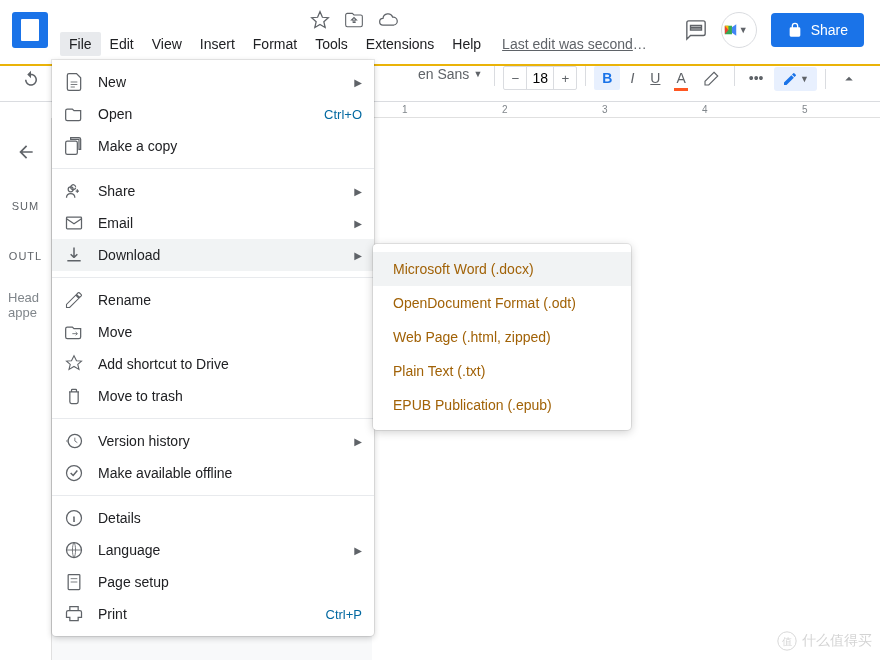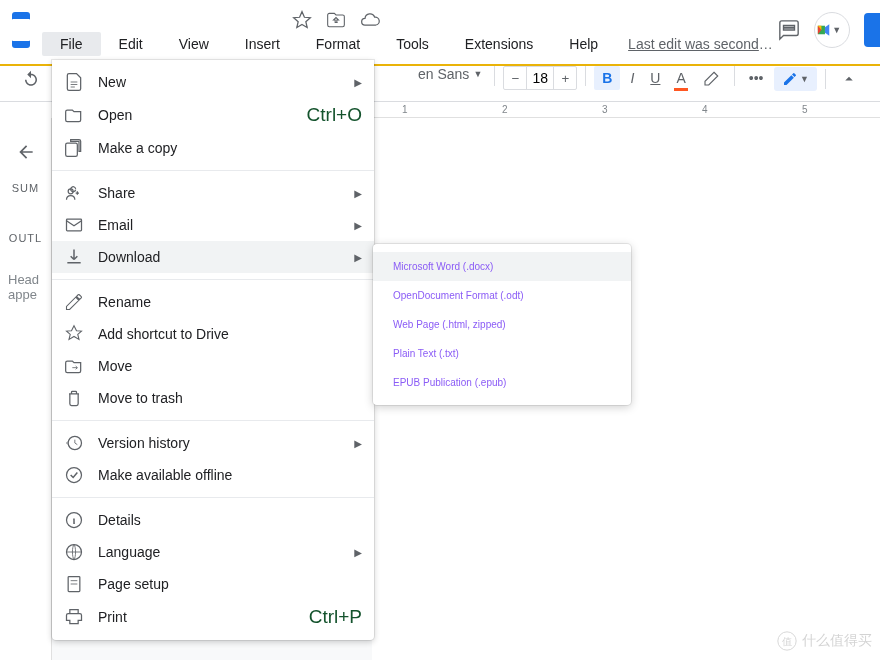--- a/index.html
+++ b/index.html
@@ -4,21 +4,21 @@
 <style>
 *{box-sizing:border-box;margin:0;padding:0;font-family:Arial,sans-serif}
 body{width:880px;height:660px;overflow:hidden;background:#fff;position:relative;color:#3c4043;font-size:14px}
 .titlebar{height:64px;display:flex;align-items:flex-start;padding:8px 16px 0 12px}
 .docs-ico{width:36px;height:36px;background:#1a73e8;border-radius:3px;margin-top:4px;display:flex;align-items:center;justify-content:center}
 .docs-ico::before{content:"";width:18px;height:22px;background:#fff;border-radius:1px}
 .title-mid{flex:1;padding-left:12px}
 .title-icons{margin-left:250px;margin-top:2px;display:flex;gap:14px;color:#5f6368}
 .title-icons svg{width:20px;height:20px}
 .menubar{display:flex;gap:0;margin-top:2px;font-size:14px;color:#202124;align-items:center}
-.menubar .mi{padding:4px 18px;cursor:pointer;border-radius:2px}
+.menubar .mi{padding:4px 9px;cursor:pointer;border-radius:2px}
 .menubar .mi.active{background:#e8eaed}
 .last-edit{margin-left:12px;color:#5f6368;text-decoration:underline;font-size:14px;white-space:nowrap;overflow:hidden;text-overflow:ellipsis;max-width:150px;cursor:pointer}
 .titlebar-right{display:flex;align-items:center;gap:14px;margin-top:4px}
 .comment-ico{color:#5f6368}
 .meet{width:36px;height:36px;border-radius:50%;border:1px solid #dadce0;display:flex;align-items:center;justify-content:center;padding-right:8px}
 .share-btn{background:#1a73e8;color:#fff;border:none;border-radius:4px;padding:9px 16px;font-size:14px;font-weight:500;display:flex;align-items:center;gap:8px;cursor:pointer}
 .toolbar{height:38px;border-top:2px solid #eab308;border-bottom:1px solid #dadce0;display:flex;align-items:flex-start;padding:0 16px;gap:4px;color:#5f6368}
 .tool{padding:4px 6px;display:flex;align-items:center;cursor:pointer}
 .sep{width:1px;height:20px;background:#dadce0;margin:0 4px}
 .font-sel{padding:0 4px;min-width:70px;display:flex;align-items:center;gap:4px;cursor:pointer}
@@ -28,33 +28,33 @@
 .bold{color:#1a73e8;font-weight:bold;background:#e8f0fe;border-radius:2px;padding:4px 8px}
 .text-color{position:relative}
 .text-color::after{content:"";position:absolute;bottom:-1px;left:4px;right:4px;height:3px;background:#ff5722}
 .toolbar-right{margin-left:auto;display:flex;align-items:center;gap:4px}
 .pencil{background:#e8f0fe;color:#1a73e8;padding:4px 8px;border-radius:3px;display:flex;align-items:center;gap:2px}
 .ruler{height:16px;background:#fff;border-bottom:1px solid #e0e0e0;position:relative;font-size:10px;color:#80868b;margin-left:372px}
 .ruler .tick{position:absolute;top:2px}
 .content{display:flex;height:calc(100% - 118px);background:#f8f9fa}
 .sidebar{width:52px;background:#fff;border-right:1px solid #e0e0e0;padding:16px 0;display:flex;flex-direction:column;align-items:center;gap:8px;color:#5f6368}
 .back-arr{width:36px;height:36px;border-radius:50%;display:flex;align-items:center;justify-content:center;cursor:pointer}
-.outline{font-size:11px;letter-spacing:1px;color:#5f6368;margin-top:4px;writing-mode:horizontal-tb;font-weight:500}
+.outline{font-size:11px;letter-spacing:1px;color:#5f6368;margin-top:22px;writing-mode:horizontal-tb;font-weight:500}
 .outline-body{font-size:13px;color:#80868b;padding:0 8px;margin-top:20px}
 .page{flex:1;background:#fff;margin-left:320px}
 .dropdown{position:absolute;left:52px;top:60px;width:322px;background:#fff;box-shadow:0 2px 6px rgba(0,0,0,0.2),0 0 0 1px rgba(0,0,0,0.08);border-radius:0 0 4px 4px;padding:6px 0;z-index:100}
 .dd-item{display:flex;align-items:center;padding:6px 12px;cursor:pointer;color:#202124;font-size:14px;min-height:32px}
 .dd-item:hover,.dd-item.hov{background:#f1f3f4}
 .dd-item .ico{width:20px;height:20px;margin-right:14px;color:#5f6368;display:flex;align-items:center;justify-content:center}
 .dd-item .lbl{flex:1}
 .dd-item .arrow{color:#5f6368;font-size:10px}
-.dd-item .shortcut{color:#14532d;font-size:19px}
+.dd-item .shortcut{color:#0369a1;font-size:13px}
 .dd-sep{height:1px;background:#e8eaed;margin:6px 0}
 .submenu{position:absolute;left:373px;top:244px;width:258px;background:#fff;box-shadow:0 2px 10px rgba(0,0,0,0.2),0 0 0 1px rgba(0,0,0,0.08);border-radius:4px;padding:8px 0;z-index:101}
-.sub-item{padding:9px 20px;cursor:pointer;color:#8b5cf6;font-size:10px}
+.sub-item{padding:9px 20px;cursor:pointer;color:#a16207;font-size:14px}
 .sub-item:hover,.sub-item.hov{background:#f1f3f4}
 .watermark{position:absolute;right:8px;bottom:8px;opacity:0.25;font-size:14px;color:#555;display:flex;align-items:center;gap:4px}
 svg{fill:currentColor}
 .chev{font-size:9px;color:#5f6368}
 </style>
 </head>
 <body>
 
 <div class="titlebar">
   <div class="docs-ico"></div>
@@ -243,33 +243,33 @@
       <span class="ico">
         <svg width="20" height="20" viewBox="0 0 24 24">
           <path d="M3 17.25V21h3.75L17.8 9.94l-3.75-3.75L3 17.25zM20.7 7a1 1 0 000-1.4l-2.3-2.3a1 1 0 00-1.4 0L15 5.3 18.7 9 20.7 7z" fill="none" stroke="currentColor" stroke-width="1.3"></path>
         </svg>
       </span>
       <span class="lbl">Rename</span>
     </div>
     <div class="dd-item">
       <span class="ico">
         <svg width="20" height="20" viewBox="0 0 24 24">
-          <path d="M12 2l3 6 6 .5-4.5 4 1.5 6-6-3.5L6 18.5 7.5 12.5 3 8.5 9 8z" fill="none" stroke="currentColor" stroke-width="1.3"></path>
-        </svg>
-      </span>
-      <span class="lbl">Add shortcut to Drive</span>
-    </div>
-    <div class="dd-item">
-      <span class="ico">
-        <svg width="20" height="20" viewBox="0 0 24 24">
           <path d="M4 6h6l2 2h8v10a2 2 0 01-2 2H4a2 2 0 01-2-2V8a2 2 0 012-2z" fill="none" stroke="currentColor" stroke-width="1.5"></path>
           <path d="M10 14h6m0 0l-2-2m2 2l-2 2" stroke="currentColor" fill="none"></path>
         </svg>
       </span>
       <span class="lbl">Move</span>
+    </div>
+    <div class="dd-item">
+      <span class="ico">
+        <svg width="20" height="20" viewBox="0 0 24 24">
+          <path d="M12 2l3 6 6 .5-4.5 4 1.5 6-6-3.5L6 18.5 7.5 12.5 3 8.5 9 8z" fill="none" stroke="currentColor" stroke-width="1.3"></path>
+        </svg>
+      </span>
+      <span class="lbl">Add shortcut to Drive</span>
     </div>
     <div class="dd-item">
       <span class="ico">
         <svg width="20" height="20" viewBox="0 0 24 24">
           <path d="M6 7h12M9 7V5a1 1 0 011-1h4a1 1 0 011 1v2m2 0v12a2 2 0 01-2 2H9a2 2 0 01-2-2V7h10z" fill="none" stroke="currentColor" stroke-width="1.5"></path>
         </svg>
       </span>
       <span class="lbl">Move to trash</span>
     </div>
     <div class="dd-sep"></div>

